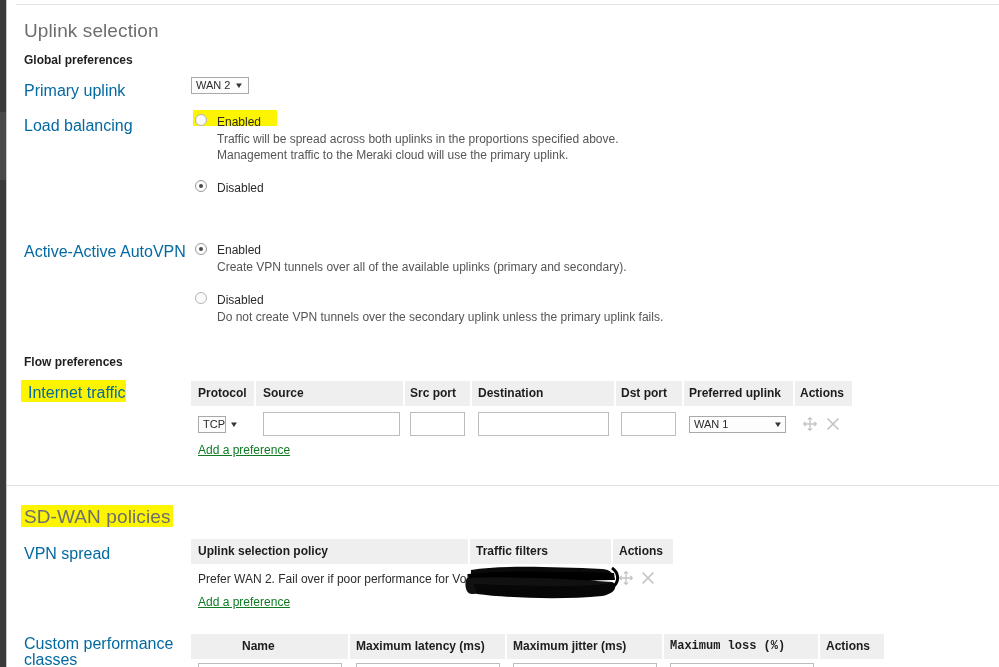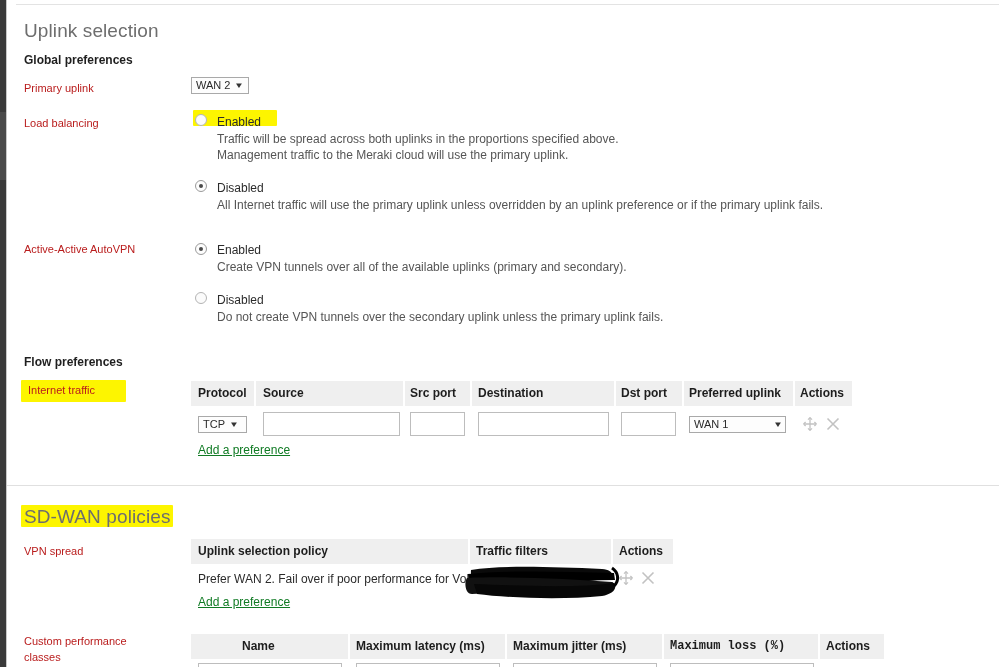--- a/index.html
+++ b/index.html
@@ -64,22 +64,22 @@
   }
   .sub-head {
     position: absolute;
     font-size: 12px;
     font-weight: bold;
     color: #1f1f1f;
     white-space: nowrap;
   }
   .row-label {
     position: absolute;
-    font-size: 11px;
-    color: #b91c1c;
+    font-size: 16px;
+    color: #0369a1;
     white-space: nowrap;
     text-align: right;
   }
 
   
   .hl {
     position: absolute;
     background: #fdf500;
     z-index: 0;
     border-radius: 1px;
@@ -225,21 +225,20 @@
   <div class="row-label" style="left:17px; top:117px;">Load balancing</div>
 
   <div class="hl" style="left:186px; top:110px; width:84px; height:16px;"></div>
   <div class="radio" style="left:188px; top:114px;"></div>
   <div class="opt-label" style="left:210px; top:115px;">Enabled</div>
   <div class="opt-desc" style="left:210px; top:148px;">Management traffic to the Meraki cloud will use the primary uplink.</div>
   <div class="opt-desc" style="left:210px; top:132px;">Traffic will be spread across both uplinks in the proportions specified above.</div>
 
   <div class="radio checked" style="left:188px; top:180px;"></div>
   <div class="opt-label" style="left:210px; top:181px;">Disabled</div>
-  <div class="opt-desc" style="left:210px; top:198px;">All Internet traffic will use the primary uplink unless overridden by an uplink preference or if the primary uplink fails.</div>
 
   <div class="row-label" style="left:17px; top:243px;">Active-Active AutoVPN</div>
 
   <div class="radio checked" style="left:188px; top:243px;"></div>
   <div class="opt-label" style="left:210px; top:243px;">Enabled</div>
   <div class="opt-desc" style="left:210px; top:260px;">Create VPN tunnels over all of the available uplinks (primary and secondary).</div>
 
   <div class="radio" style="left:188px; top:292px;"></div>
   <div class="opt-label" style="left:210px; top:293px;">Disabled</div>
   <div class="opt-desc" style="left:210px; top:310px;">Do not create VPN tunnels over the secondary uplink unless the primary uplink fails.</div>
@@ -257,21 +256,21 @@
   <div class="th" style="left:403px; top:381px;">Src port</div>
   <div class="th-sep" style="left:463px; top:381px;"></div>
   <div class="th" style="left:471px; top:381px;">Destination</div>
   <div class="th-sep" style="left:607px; top:381px;"></div>
   <div class="th" style="left:614px; top:381px;">Dst port</div>
   <div class="th-sep" style="left:675px; top:381px;"></div>
   <div class="th" style="left:682px; top:381px;">Preferred uplink</div>
   <div class="th-sep" style="left:786px; top:381px;"></div>
   <div class="th" style="left:793px; top:381px;">Actions</div>
 
-  <div class="sel" style="left:191px; top:416px; width:49px;">
+  <div class="sel" style="left:191px; top:416px; width:28px;">
     <span class="val">TCP</span>
     <span class="arr">▼</span>
   </div>
   <input class="tin" style="left: 256px; top: 412px; width: 137px;" type="text" value="">
   <input class="tin" style="left: 403px; top: 412px; width: 55px;" type="text" value="">
   <input class="tin" style="left: 471px; top: 412px; width: 131px;" type="text" value="">
   <input class="tin" style="left: 614px; top: 412px; width: 55px;" type="text" value="">
   <div class="sel wide" style="left:682px; top:416px; width:97px;">
     <span class="val">WAN 1</span>
     <span class="arr">▼</span>

